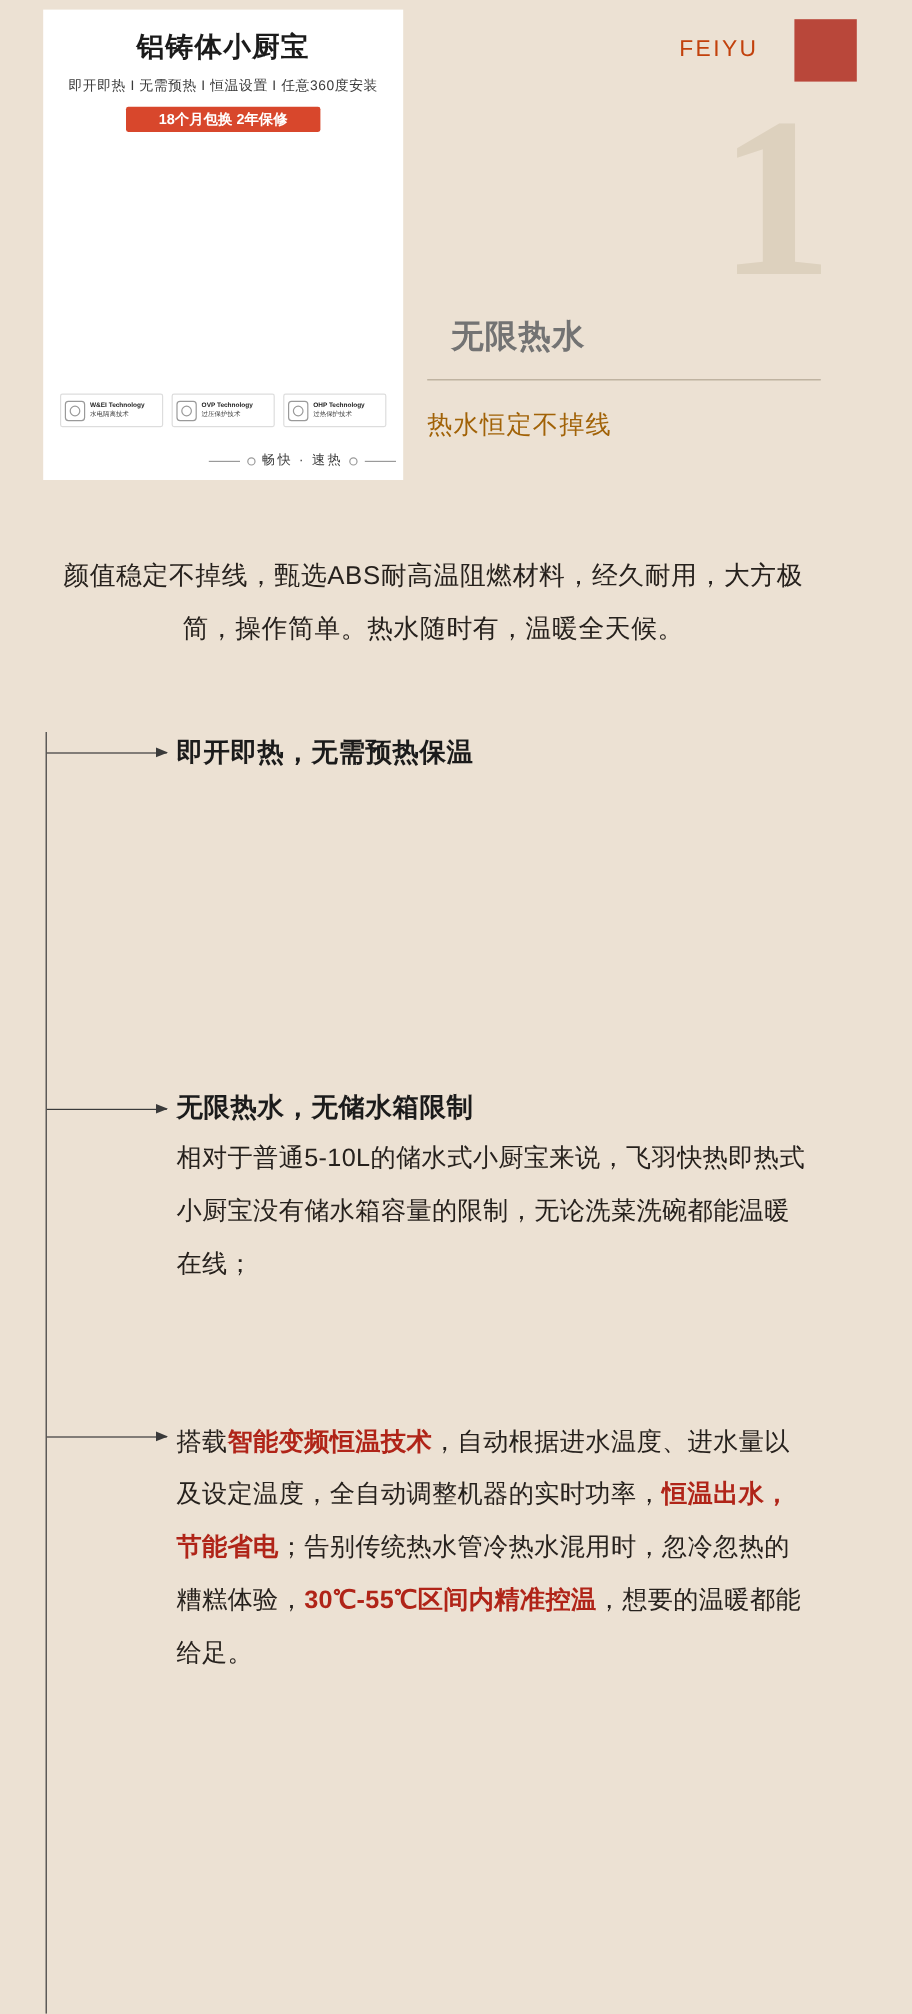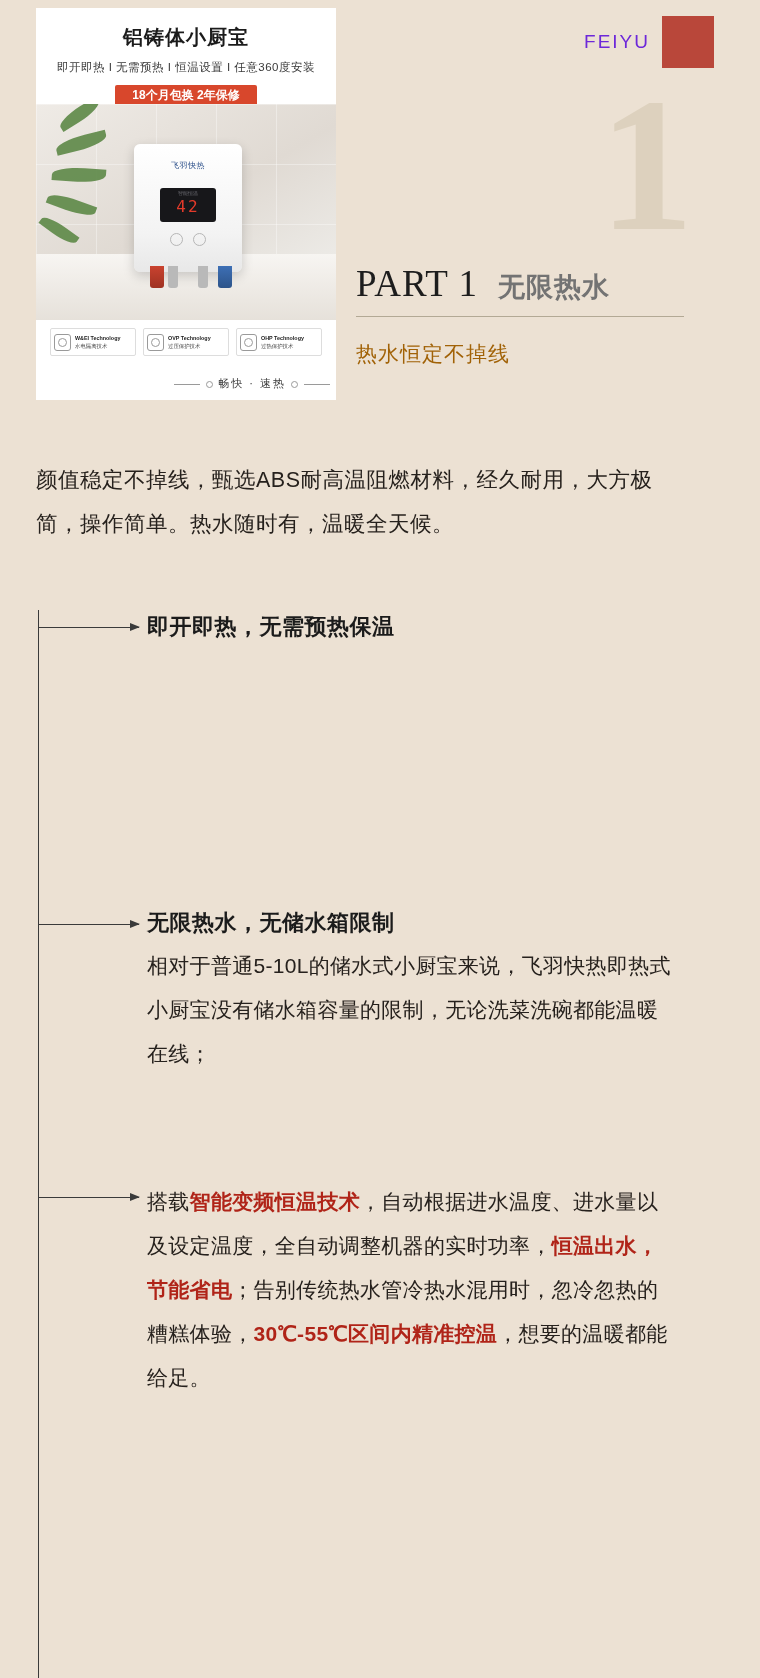--- a/index.html
+++ b/index.html
@@ -27,36 +27,36 @@
     position: absolute;
     left: 36px;
     top: 8px;
     width: 300px;
     height: 392px;
     background: #ffffff;
     overflow: hidden;
   }
   .pc-title {
     text-align: center;
-    font-size: 20px;
+    font-size: 23px;
     font-weight: bold;
     letter-spacing: 1px;
     color: #1b1b1b;
     margin-top: 16px;
   }
   .pc-sub {
     text-align: center;
     font-size: 11.5px;
     color: #3a3a3a;
     margin-top: 9px;
     letter-spacing: 0.5px;
   }
   .pc-badge {
     margin: 10px auto 0 auto;
-    width: 142px;
+    width: 162px;
     height: 21px;
     background: #d8472c;
     color: #fff;
     font-size: 12px;
     line-height: 21px;
     text-align: center;
     border-radius: 2px;
     font-weight: bold;
   }
   .pc-scene {
@@ -227,22 +227,22 @@
   .brand-row {
     position: absolute;
     right: 46px;
     top: 16px;
     display: flex;
     align-items: center;
   }
   .brand-name {
     font-size: 19px;
     letter-spacing: 2px;
-    color: #6d28d9;
-    margin-right: 12px;
+    color: #c2410c;
+    margin-right: 30px;
   }
   .brand-square {
     width: 52px;
     height: 52px;
     background: #b9473a;
   }
   .big-number {
     position: absolute;
     right: 70px;
     top: 70px;
@@ -293,20 +293,21 @@
   
   .intro {
     position: absolute;
     left: 36px;
     top: 458px;
     width: 650px;
     font-size: 21.5px;
     line-height: 44px;
     color: #26211d;
     letter-spacing: .5px;
+    text-align: center;
   }
 
   
   .timeline {
     position: absolute;
     left: 38px;
     top: 610px;
     width: 1px;
     height: 1068px;
     background: #3a3a3a;
@@ -361,47 +362,20 @@
 </head>
 <body>
 
 <div class="top">
 
   <div class="product-card">
     <div class="pc-title">铝铸体小厨宝</div>
     <div class="pc-sub">即开即热 I 无需预热 I 恒温设置 I 任意360度安装</div>
     <div class="pc-badge">18个月包换 2年保修</div>
 
-    <div class="pc-scene">
-      <div class="tile-wall"></div>
-      <div class="counter"></div>
-
-      <div class="leaf">
-        <i style="left:34px;top:8px;width:46px;height:13px;transform:rotate(-32deg)"></i>
-        <i style="left:30px;top:30px;width:52px;height:14px;transform:rotate(-14deg)"></i>
-        <i style="left:26px;top:54px;width:54px;height:14px;transform:rotate(4deg)"></i>
-        <i style="left:22px;top:78px;width:50px;height:13px;transform:rotate(20deg)"></i>
-        <i style="left:16px;top:100px;width:42px;height:12px;transform:rotate(36deg)"></i>
-      </div>
-
-      <div class="heater">
-        <div class="brand">飞羽快热</div>
-        <div class="screen">
-          <div class="tiny">智能恒温</div>
-          <div class="num">42</div>
-        </div>
-        <div class="knobs">
-          <span></span><span></span>
-        </div>
-      </div>
-      <div class="pipe red"></div>
-      <div class="pipe grey g1"></div>
-      <div class="pipe grey g2"></div>
-      <div class="pipe blue"></div>
-    </div>
 
     <div class="pc-features">
       <div class="feat">
         <span class="fi"></span>
         <span class="ft">
           <b>W&amp;EI Technology</b>
           <span>水电隔离技术</span>
         </span>
       </div>
       <div class="feat">
@@ -428,21 +402,20 @@
   </div>
 
   <div class="brand-row">
     <div class="brand-name">FEIYU</div>
     <div class="brand-square"></div>
   </div>
 
   <div class="big-number">1</div>
 
   <div class="part-head">
-    <span class="part-label">PART 1</span>
     <span class="part-title">无限热水</span>
   </div>
   <div class="part-rule"></div>
   <div class="part-sub">热水恒定不掉线</div>
 </div>
 
 <div class="intro">颜值稳定不掉线，甄选ABS耐高温阻燃材料，经久耐用，大方极简，操作简单。热水随时有，温暖全天候。</div>
 
 <div class="timeline"></div>
 <div class="arrow a1"></div>

